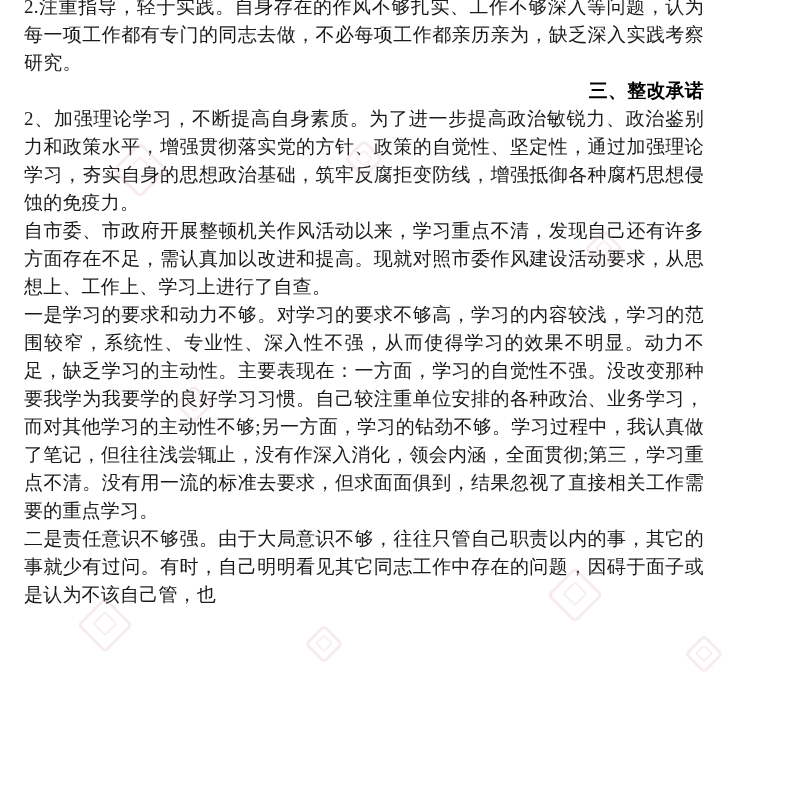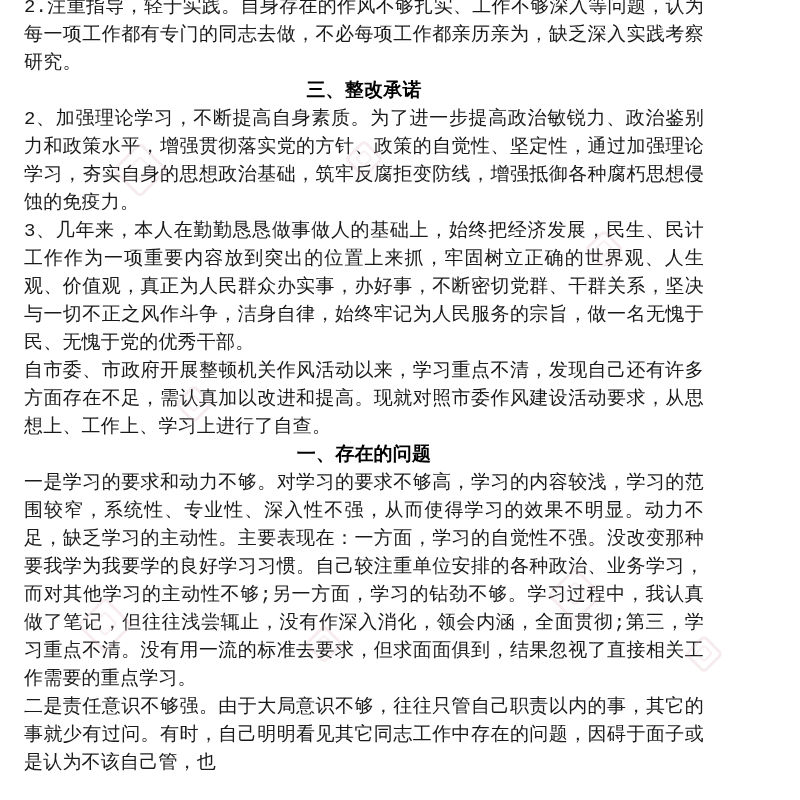--- a/index.html
+++ b/index.html
@@ -6,41 +6,41 @@
     margin: 0;
     padding: 0;
     background: #ffffff;
   }
   .page {
     position: relative;
     width: 728px;
     height: 800px;
     overflow: hidden;
     background: #ffffff;
-    font-family: Liberation Mono, monospace;
+    font-family: Liberation Serif, serif;
   }
   .content {
     position: absolute;
     left: 24px;
     right: 24px;
     top: -7px;
     color: #1a1a1a;
     font-size: 19px;
     line-height: 28px;
     letter-spacing: 0.2px;
   }
   .content p {
     margin: 0;
     text-align: justify;
     text-justify: inter-ideograph;
     word-break: break-all;
   }
   .content p.heading {
     font-weight: bold;
-    text-align: center;
+    text-align: right;
     color: #000000;
   }
   
   .watermark-layer {
     position: absolute;
     inset: 0;
     pointer-events: none;
     z-index: 2;
   }
   .wm {
@@ -77,20 +77,18 @@
     <span class="wm" style="left:85px;  top:605px;"></span>
     <span class="wm small" style="left:310px; top:630px;"></span>
     <span class="wm" style="left:555px; top:575px;"></span>
     <span class="wm small" style="left:690px; top:640px;"></span>
   </div>
 
   <div class="content">
     <p>2.注重指导，轻于实践。自身存在的作风不够扎实、工作不够深入等问题，认为每一项工作都有专门的同志去做，不必每项工作都亲历亲为，缺乏深入实践考察研究。</p>
     <p class="heading">三、整改承诺</p>
     <p>2、加强理论学习，不断提高自身素质。为了进一步提高政治敏锐力、政治鉴别力和政策水平，增强贯彻落实党的方针、政策的自觉性、坚定性，通过加强理论学习，夯实自身的思想政治基础，筑牢反腐拒变防线，增强抵御各种腐朽思想侵蚀的免疫力。</p>
-    <p>3、几年来，本人在勤勤恳恳做事做人的基础上，始终把经济发展，民生、民计工作作为一项重要内容放到突出的位置上来抓，牢固树立正确的世界观、人生观、价值观，真正为人民群众办实事，办好事，不断密切党群、干群关系，坚决与一切不正之风作斗争，洁身自律，始终牢记为人民服务的宗旨，做一名无愧于民、无愧于党的优秀干部。</p>
     <p>自市委、市政府开展整顿机关作风活动以来，学习重点不清，发现自己还有许多方面存在不足，需认真加以改进和提高。现就对照市委作风建设活动要求，从思想上、工作上、学习上进行了自查。</p>
-    <p class="heading">一、存在的问题</p>
     <p>一是学习的要求和动力不够。对学习的要求不够高，学习的内容较浅，学习的范围较窄，系统性、专业性、深入性不强，从而使得学习的效果不明显。动力不足，缺乏学习的主动性。主要表现在：一方面，学习的自觉性不强。没改变那种要我学为我要学的良好学习习惯。自己较注重单位安排的各种政治、业务学习，而对其他学习的主动性不够;另一方面，学习的钻劲不够。学习过程中，我认真做了笔记，但往往浅尝辄止，没有作深入消化，领会内涵，全面贯彻;第三，学习重点不清。没有用一流的标准去要求，但求面面俱到，结果忽视了直接相关工作需要的重点学习。</p>
     <p>二是责任意识不够强。由于大局意识不够，往往只管自己职责以内的事，其它的事就少有过问。有时，自己明明看见其它同志工作中存在的问题，因碍于面子或是认为不该自己管，也</p>
   </div>
 
 </div>
 
 </body></html>

